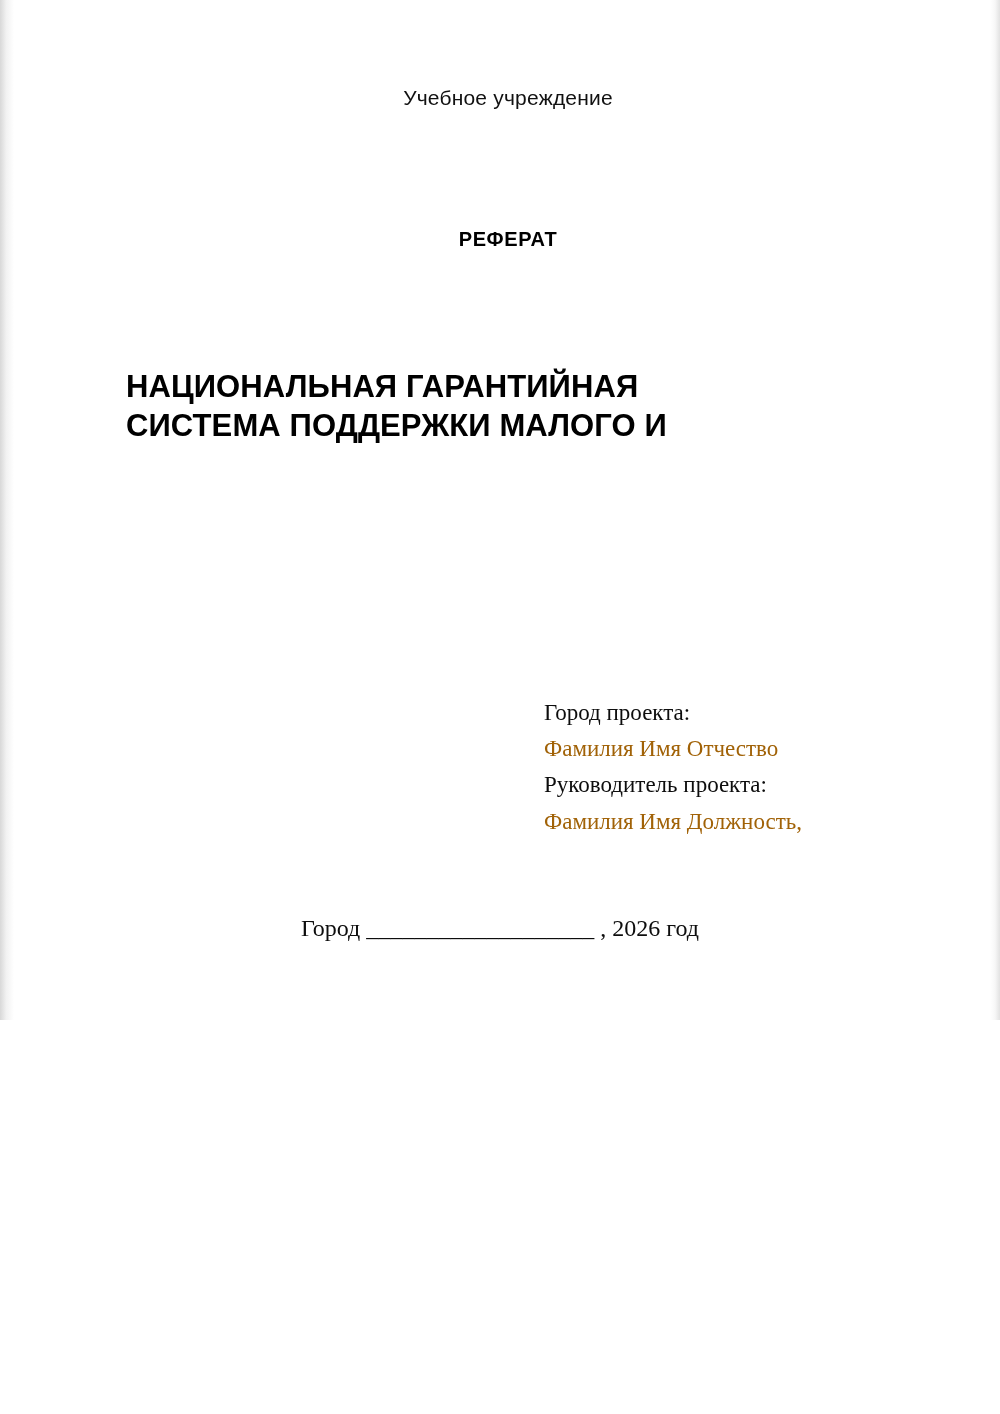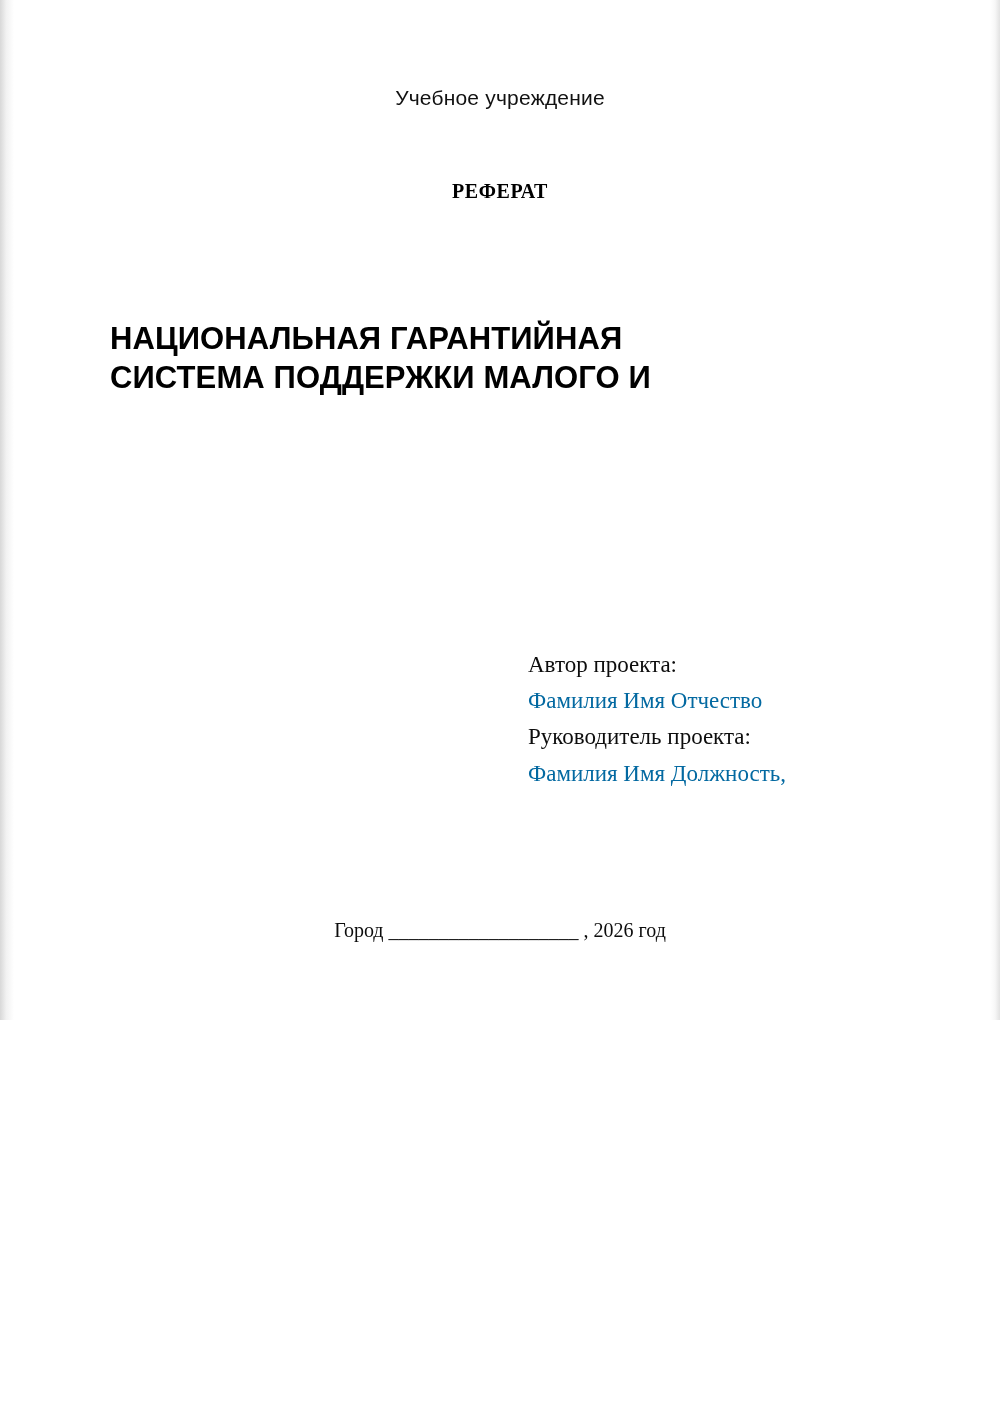--- a/index.html
+++ b/index.html
@@ -12,20 +12,21 @@
     color: #000000;
   }
   .page {
     position: relative;
     width: 1000px;
     height: 1020px;
     margin: 0 auto;
     background: #ffffff;
     overflow: hidden;
     box-sizing: border-box;
+    padding-left: 16px;
   }
   
   .page::before {
     content: "";
     position: absolute;
     left: 0; top: 0;
     width: 14px; height: 100%;
     background: linear-gradient(to right, #d8d8d8 0%, #f2f2f2 45%, #ffffff 100%);
     pointer-events: none;
   }
@@ -48,23 +49,23 @@
   .institution {
     margin-top: 86px;
     text-align: center;
     font-family: "Liberation Sans", sans-serif;
     font-size: 21px;
     letter-spacing: 0.2px;
     color: #111111;
   }
 
   .doc-type {
-    margin-top: 70px;
+    margin-top: 118px;
     text-align: center;
-    font-family: Liberation Serif, serif;
+    font-family: Liberation Sans, sans-serif;
     font-weight: bold;
     font-size: 20px;
     letter-spacing: 0.6px;
     color: #000000;
   }
 
   .title {
     margin-top: 116px;
     font-family: "Liberation Sans", sans-serif;
     font-weight: bold;
@@ -81,30 +82,30 @@
   .credits-block + .credits-block {
   }
   .credit-label {
     font-size: 23px;
     line-height: 1.5;
     color: #0d0d0d;
   }
   .credit-value {
     font-size: 23px;
     line-height: 1.65;
-    color: #0369a1;
+    color: #a16207;
   }
 
   .footer {
     position: absolute;
     left: 0;
     right: 0;
     bottom: 78px;
     text-align: center;
-    font-size: 20px;
+    font-size: 24px;
     color: #0d0d0d;
     z-index: 2;
   }
   .footer .rule {
     display: inline-block;
   }
 </style>
 </head>
 <body>
 
@@ -116,21 +117,21 @@
     <div class="doc-type">РЕФЕРАТ</div>
 
     <div class="title">
       <div>НАЦИОНАЛЬНАЯ ГАРАНТИЙНАЯ</div>
       <div>СИСТЕМА ПОДДЕРЖКИ МАЛОГО И</div>
     </div>
 
     <div class="credits">
 
       <div class="credits-block">
-        <div class="credit-label">Автор проекта:</div>
+        <div class="credit-label">Город проекта:</div>
         <div class="credit-value">Фамилия Имя Отчество</div>
       </div>
 
       <div class="credits-block">
         <div class="credit-label">Руководитель проекта:</div>
         <div class="credit-value">Фамилия Имя Должность,</div>
       </div>
 
     </div>
   </div>

